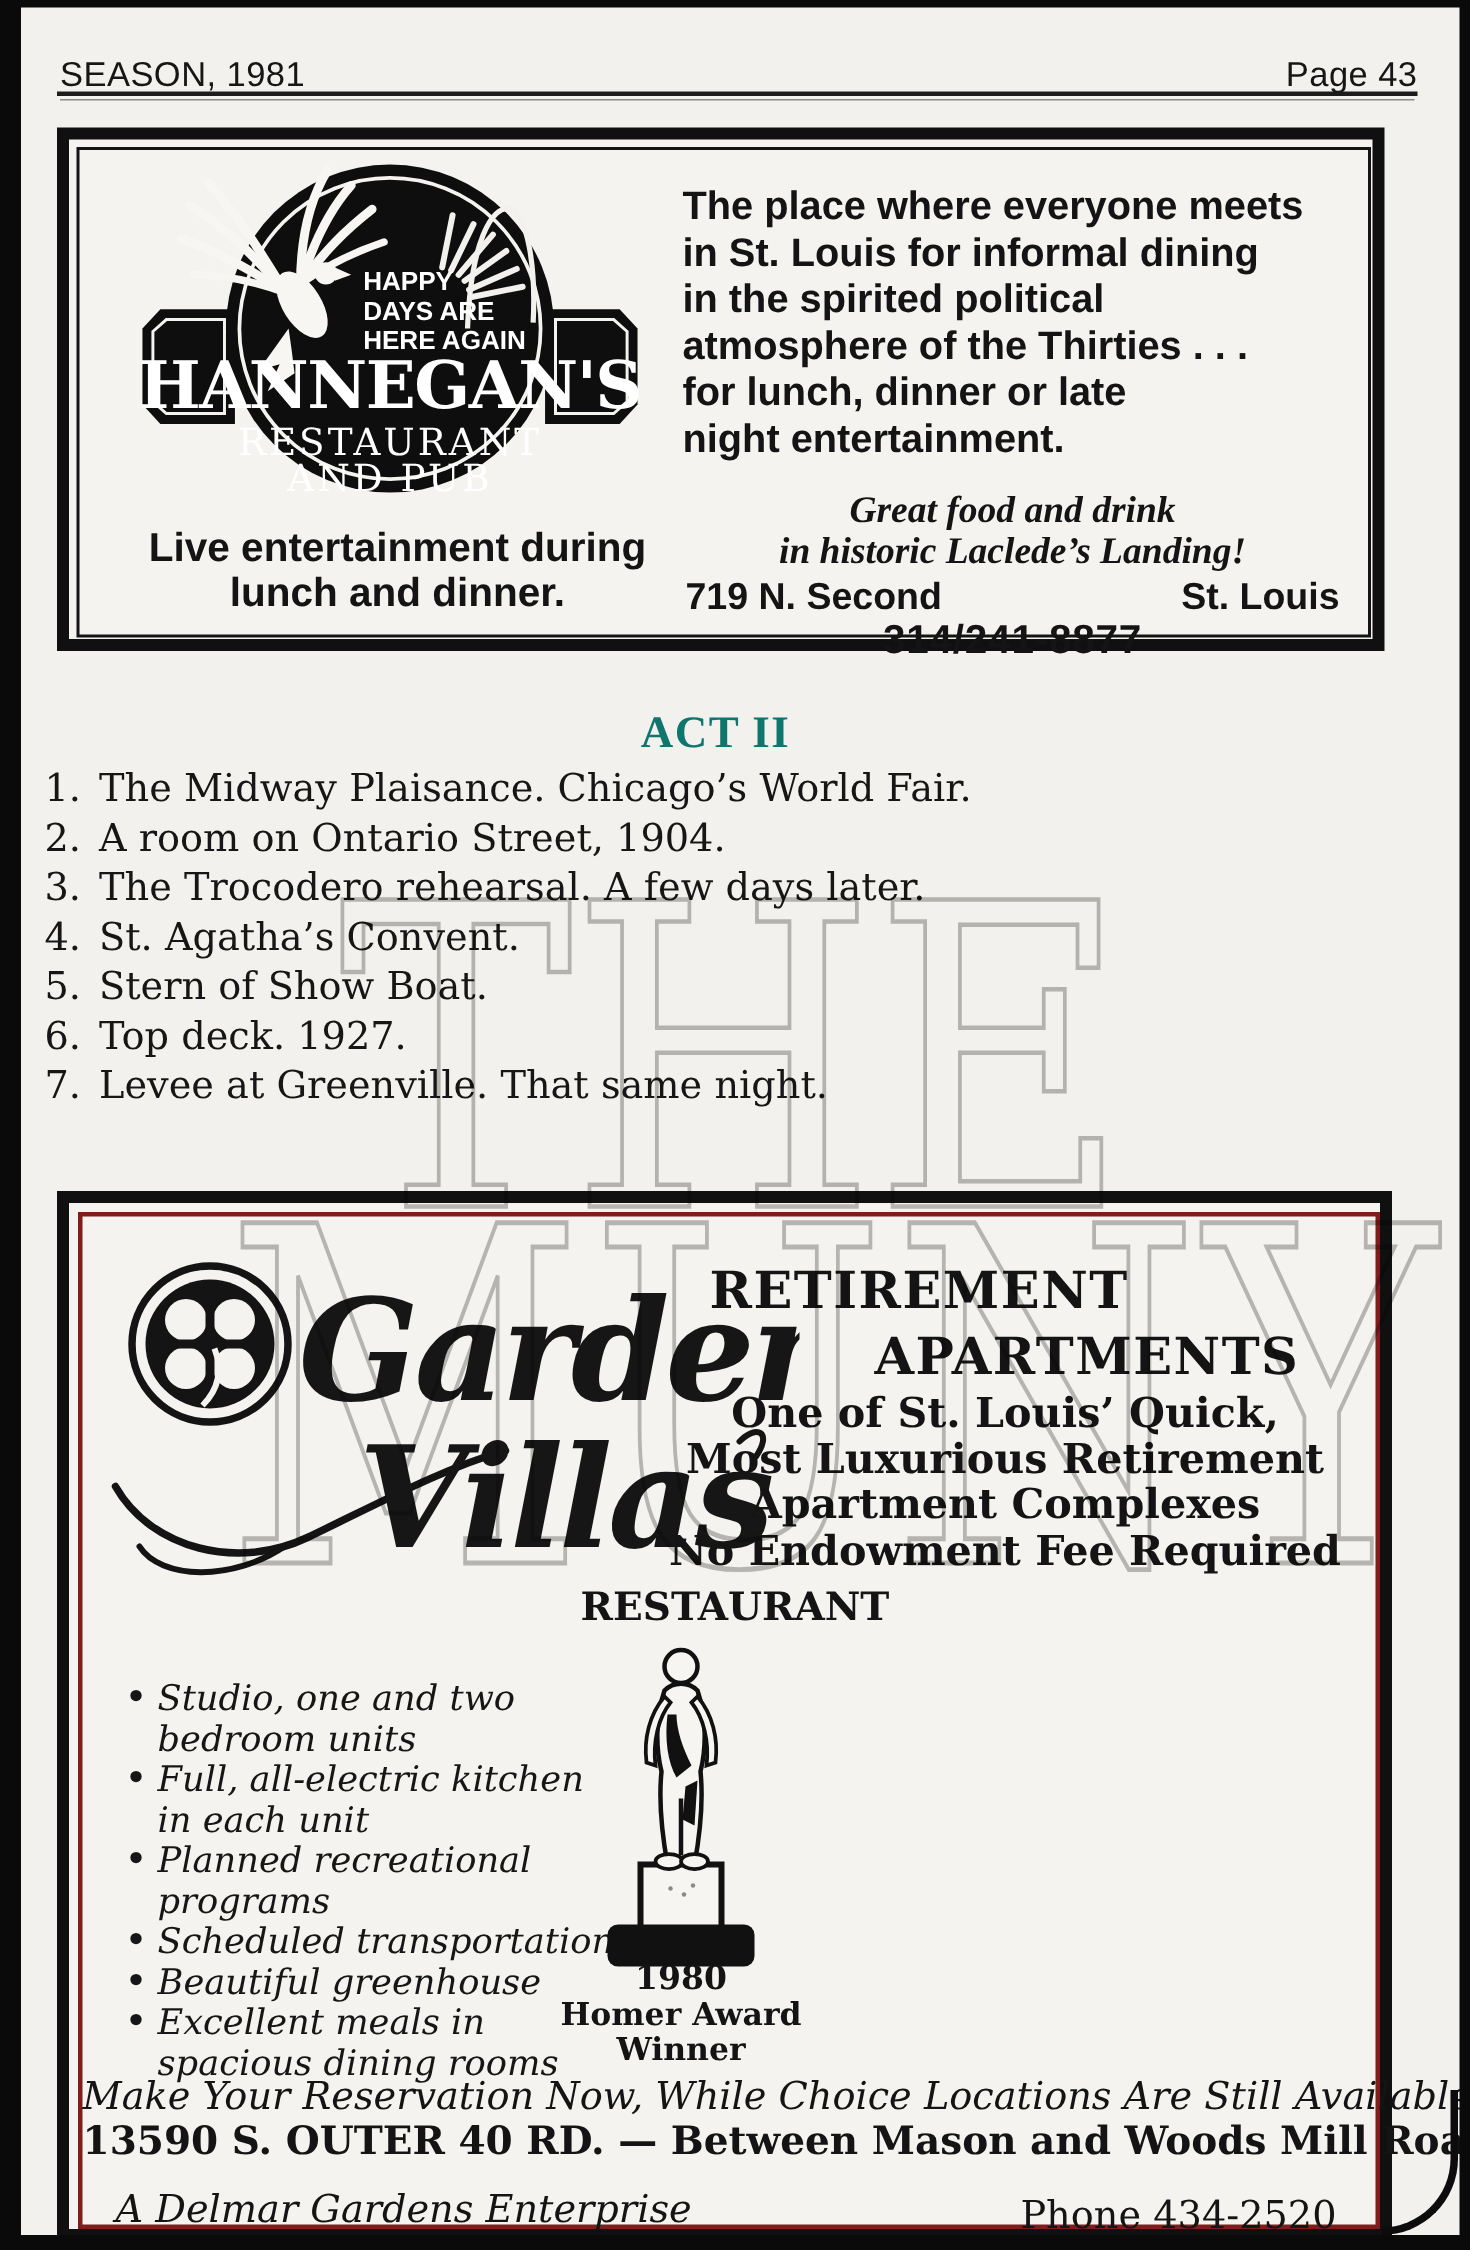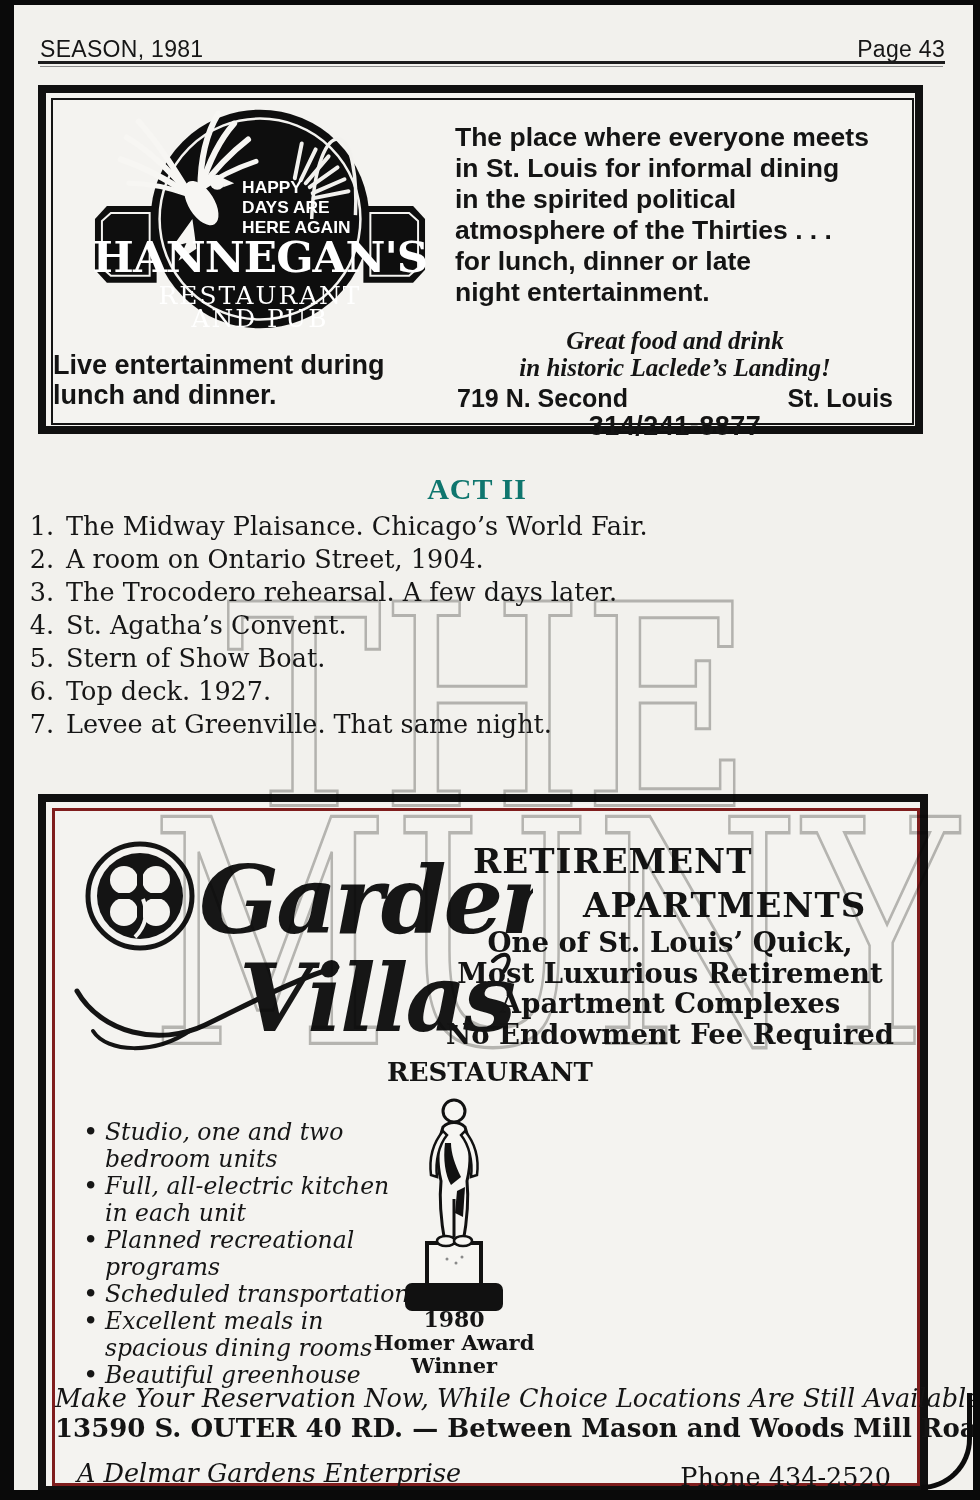--- a/index.html
+++ b/index.html
@@ -22,21 +22,21 @@
   
   .ad-frame{position:absolute;border:8px solid #101010;background:#f4f3f0;}
   .ad-inner{position:relative;width:100%;height:100%;background:#f4f3f0;}
   .ad1{left:38px;top:85px;width:859px;height:323px;padding:5px;}
   .ad1 .ad-inner{border:2px solid #141414;}
   .ad2{left:38px;top:794px;width:862px;height:672px;padding:6px;}
   .ad2 .ad-inner{border:3px solid #7f1d1d;}
 
   
   .badge{position:absolute;left:38px;top:2px;}
-  .h-caption{position:absolute;left:0;top:250px;width:424px;font-weight:bold;font-size:27px;line-height:30px;color:#141414;}
+  .h-caption{position:absolute;left:0;top:250px;width:424px;text-align:center;font-weight:bold;font-size:27px;line-height:30px;color:#141414;}
   .h-right{position:absolute;left:402px;top:22px;width:440px;color:#141414;}
   .h-body p{margin:0;font-weight:bold;font-size:26.5px;line-height:31px;white-space:nowrap;}
   .h-slogan{margin-top:19px;text-align:center;font-family:Liberation Serif, serif;font-style:italic;font-weight:bold;font-size:25px;line-height:27px;}
   .h-addr{margin-top:5px;display:flex;justify-content:space-between;font-weight:bold;font-size:25px;line-height:25px;padding:0 2px;}
   .h-phone{margin-top:2px;text-align:center;font-weight:bold;font-size:27px;line-height:27px;letter-spacing:.5px;}
 
   
   .act2-title{position:absolute;left:0;top:472px;width:954px;text-align:center;font-family:Liberation Serif, serif;font-weight:bold;font-size:30px;color:#0f766e;letter-spacing:1px;}
   .act2-list{position:absolute;left:27px;top:510px;width:700px;font-family:"DejaVu Serif",serif;font-size:25.5px;color:#161616;}
   .scene{display:flex;line-height:33px;}
@@ -223,22 +223,22 @@
         <div>No Endowment Fee Required</div>
       </div>
 
       <div class="gv-featuring">RESTAURANT</div>
 
       <ul class="gv-list gv-list-left">
         <li>Studio, one and two bedroom units</li>
         <li>Full, all-electric kitchen in each unit</li>
         <li>Planned recreational programs</li>
         <li>Scheduled transportation</li>
+        <li>Beautiful greenhouse</li>
         <li>Excellent meals in spacious dining rooms</li>
-        <li>Beautiful greenhouse</li>
       </ul>
 
       <svg class="trophy" width="102" height="228" viewBox="0 0 102 228">
         <rect x="2" y="196" width="98" height="28" rx="7" fill="#111"></rect>
         <rect x="24" y="156" width="54" height="42" fill="#f6f5f2" stroke="#111" stroke-width="4"></rect>
         <circle cx="44" cy="172" r="1.5" fill="#8a8a8a"></circle>
           <circle cx="53" cy="176" r="1.5" fill="#8a8a8a"></circle>
           <circle cx="59" cy="170" r="1.5" fill="#8a8a8a"></circle>
         <circle cx="51" cy="24" r="11" fill="#f6f5f2" stroke="#111" stroke-width="3"></circle>
         <path d="M40,40 C34,58 34,78 38,94 C36,114 38,134 42,156 L60,156 C64,134 66,114 64,94 C68,78 68,58 62,40 C56,34 46,34 40,40 Z" fill="#f6f5f2" stroke="#111" stroke-width="3"></path>

